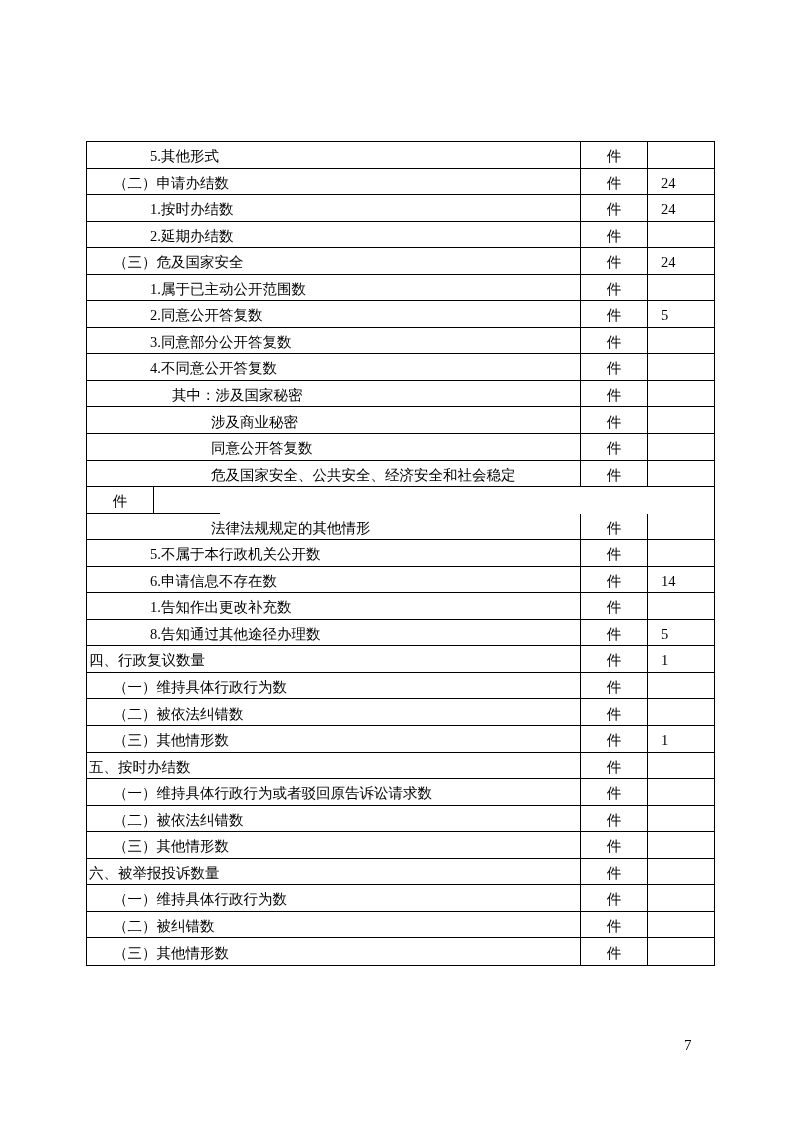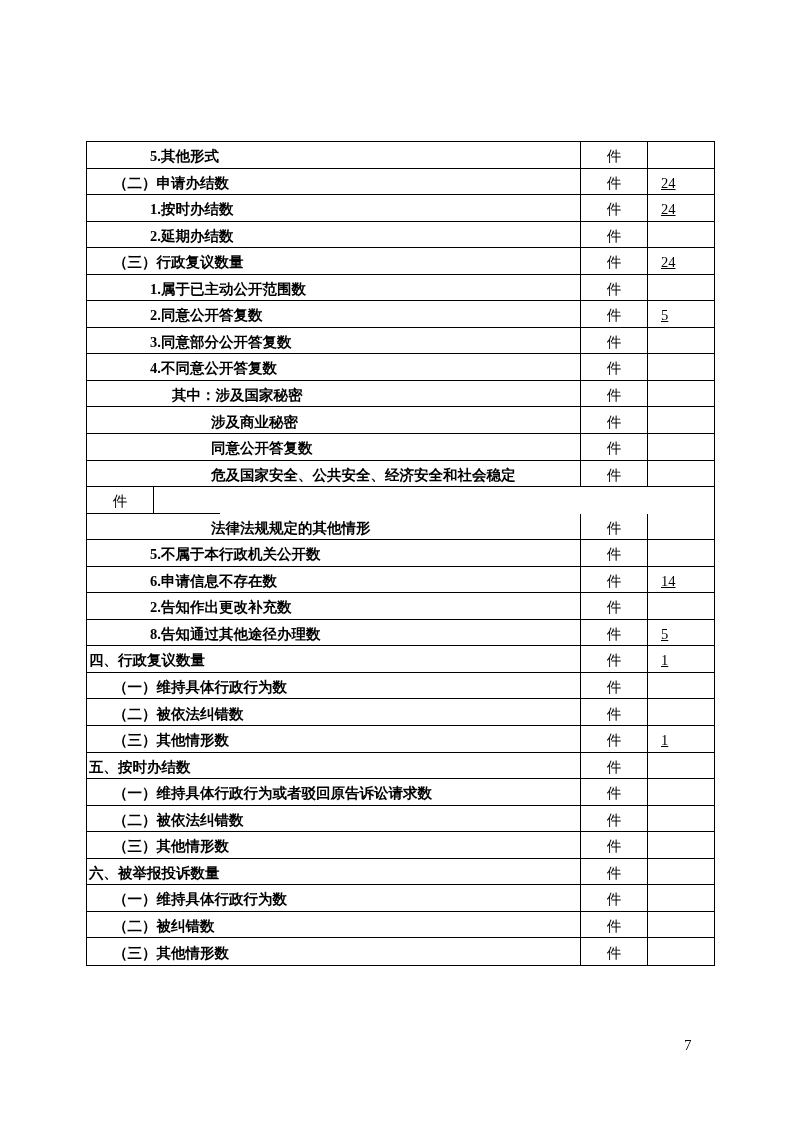--- a/index.html
+++ b/index.html
@@ -36,31 +36,29 @@
     align-items: flex-end;
     padding-bottom: 4px;
     font-size: 14.5px;
     line-height: 1;
     white-space: nowrap;
     overflow: hidden;
   }
   .cell.item {
     width: 494px;
     border-right: 1px solid #000000;
-    font-weight: bold;
   }
   .cell.unit {
     width: 67px;
     border-right: 1px solid #000000;
     justify-content: center;
   }
   .cell.value {
     width: 66px;
     padding-left: 13px;
-    text-decoration: underline;
   }
   
   .ind0 { padding-left: 2px; }
   .ind1 { padding-left: 26px; }
   .ind2 { padding-left: 63px; }
   .ind3 { padding-left: 85px; }
   .ind4 { padding-left: 124px; }
   .page-number {
     position: absolute;
     left: 684px;
@@ -87,21 +85,21 @@
       <div class="cell item ind2">1.按时办结数</div>
       <div class="cell unit">件</div>
       <div class="cell value">24</div>
     </div>
     <div class="t-row">
       <div class="cell item ind2">2.延期办结数</div>
       <div class="cell unit">件</div>
       <div class="cell value"></div>
     </div>
     <div class="t-row">
-      <div class="cell item ind1">（三）行政复议数量</div>
+      <div class="cell item ind1">（三）危及国家安全</div>
       <div class="cell unit">件</div>
       <div class="cell value">24</div>
     </div>
     <div class="t-row">
       <div class="cell item ind2">1.属于已主动公开范围数</div>
       <div class="cell unit">件</div>
       <div class="cell value"></div>
     </div>
     <div class="t-row">
       <div class="cell item ind2">2.同意公开答复数</div>
@@ -151,21 +149,21 @@
       <div class="cell item ind2">5.不属于本行政机关公开数</div>
       <div class="cell unit">件</div>
       <div class="cell value"></div>
     </div>
     <div class="t-row">
       <div class="cell item ind2">6.申请信息不存在数</div>
       <div class="cell unit">件</div>
       <div class="cell value">14</div>
     </div>
     <div class="t-row">
-      <div class="cell item ind2">2.告知作出更改补充数</div>
+      <div class="cell item ind2">1.告知作出更改补充数</div>
       <div class="cell unit">件</div>
       <div class="cell value"></div>
     </div>
     <div class="t-row">
       <div class="cell item ind2">8.告知通过其他途径办理数</div>
       <div class="cell unit">件</div>
       <div class="cell value">5</div>
     </div>
     <div class="t-row">
       <div class="cell item ind0">四、行政复议数量</div>

